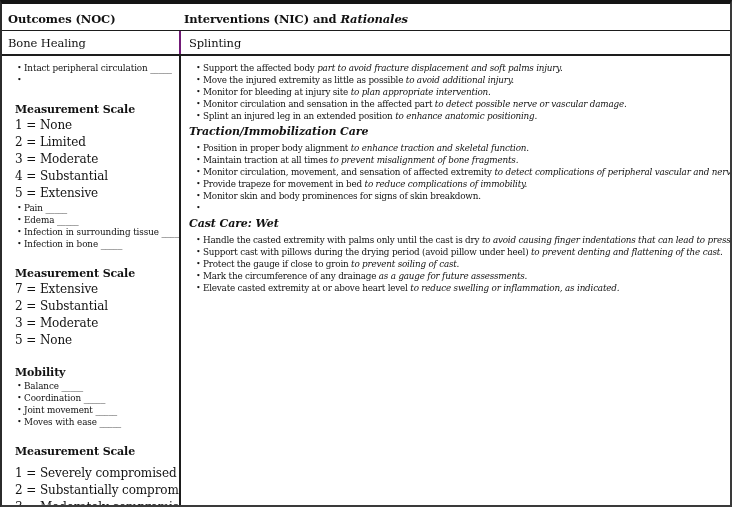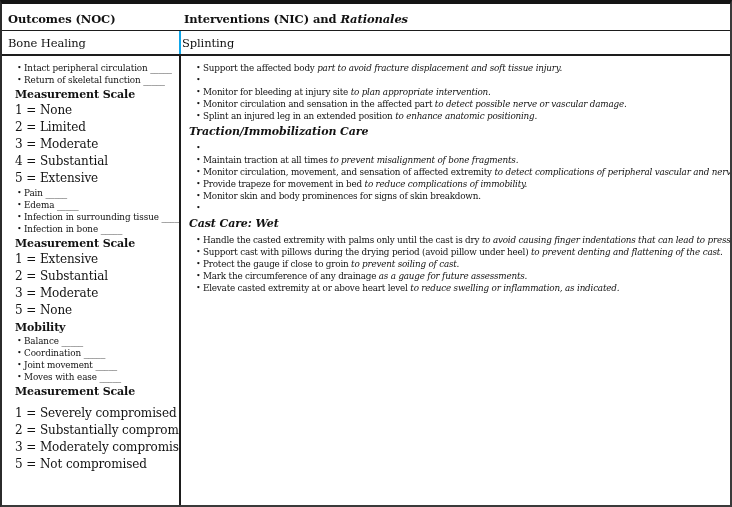--- a/index.html
+++ b/index.html
@@ -37,26 +37,26 @@
   .head-text { font-weight: bold; font-size: 11.5px; letter-spacing: -0.1px; }
   .head-ital { font-weight: bold; font-style: italic; }
 
   .subhead-row {
     height: 23px;
     border-bottom: 2px solid #1d1d1d;
     flex: none;
   }
   .subhead-row .cell-left {
     width: 179px; flex: none;
-    border-right: 2px solid #0ea5e9;
+    border-right: 2px solid #701a75;
     padding-left: 6px; box-sizing: border-box;
     display: flex; align-items: center;
   }
   .subhead-row .cell-right {
-    flex: 1; padding-left: 1px;
+    flex: 1; padding-left: 8px;
     display: flex; align-items: center;
   }
   .subhead-text { font-size: 11.5px; letter-spacing: -0.1px; }
 
   .body-row { flex: 1; overflow: hidden; }
   .col-outcomes {
     width: 179px; flex: none;
     border-right: 2px solid #1d1d1d;
     box-sizing: border-box;
     padding: 6px 0 0 13px;
@@ -78,21 +78,21 @@
   .col-outcomes .bullet-line { padding-left: 2px; }
   .col-interventions .bullet-line { padding-left: 7px; letter-spacing: -0.2px; }
   .marker { width: 7px; flex: none; font-size: 8px; line-height: 12px; }
   .ital { font-style: italic; }
 
   .sec-head {
     font-weight: bold;
     font-size: 11px;
     line-height: 14px;
     letter-spacing: -0.1px;
-    margin-top: 2px;
+    margin-top: 17px;
     white-space: nowrap;
   }
   .col-interventions .sec-head { margin: 3px 0 3px 0; font-style: italic; }
 
   .scale-line {
     font-size: 12px;
     line-height: 17px;
     letter-spacing: -0.1px;
     white-space: nowrap;
   }
@@ -122,21 +122,20 @@
     </div>
 
     <div class="row body-row">
       <div class="col-outcomes">
           <div class="bullet-line">
             <span class="marker">•</span>
             <span class="btext">Intact peripheral circulation _____</span>
           </div>
           <div class="bullet-line">
             <span class="marker">•</span>
-            <span class="btext">Return of skeletal function _____</span>
           </div>
           <div class="sec-head">Measurement Scale</div>
           <div class="scale-line">1 = None</div>
           <div class="scale-line">2 = Limited</div>
           <div class="scale-line">3 = Moderate</div>
           <div class="scale-line">4 = Substantial</div>
           <div class="scale-line">5 = Extensive</div>
           <div class="bullet-line">
             <span class="marker">•</span>
             <span class="btext">Pain _____</span>
@@ -147,21 +146,21 @@
           </div>
           <div class="bullet-line">
             <span class="marker">•</span>
             <span class="btext">Infection in surrounding tissue _____</span>
           </div>
           <div class="bullet-line">
             <span class="marker">•</span>
             <span class="btext">Infection in bone _____</span>
           </div>
           <div class="sec-head">Measurement Scale</div>
-          <div class="scale-line">1 = Extensive</div>
+          <div class="scale-line">7 = Extensive</div>
           <div class="scale-line">2 = Substantial</div>
           <div class="scale-line">3 = Moderate</div>
           <div class="scale-line">5 = None</div>
           <div class="sec-head">Mobility</div>
           <div class="bullet-line">
             <span class="marker">•</span>
             <span class="btext">Balance _____</span>
           </div>
           <div class="bullet-line">
             <span class="marker">•</span>
@@ -178,40 +177,42 @@
           <div class="sec-head">Measurement Scale</div>
           <div style="height: 6px;"></div>
           <div class="scale-line">1 = Severely compromised</div>
           <div class="scale-line">2 = Substantially compromised</div>
           <div class="scale-line">3 = Moderately compromised</div>
           <div class="scale-line">5 = Not compromised</div>
         </div>
       <div class="col-interventions">
           <div class="bullet-line">
             <span class="marker">•</span>
-            <span class="btext"><span>Support the affected body </span><span class="ital">part to avoid fracture displacement and soft tissue injury.</span></span>
-          </div>
-          <div class="bullet-line">
-            <span class="marker">•</span>
+            <span class="btext"><span>Support the affected body </span><span class="ital">part to avoid fracture displacement and soft palms injury.</span></span>
+          </div>
+          <div class="bullet-line">
+            <span class="marker">•</span>
+            <span class="btext"><span>Move the injured extremity as little as possible </span><span class="ital">to avoid additional injury.</span></span>
           </div>
           <div class="bullet-line">
             <span class="marker">•</span>
             <span class="btext"><span>Monitor for bleeding at injury site </span><span class="ital">to plan appropriate intervention.</span></span>
           </div>
           <div class="bullet-line">
             <span class="marker">•</span>
             <span class="btext"><span>Monitor circulation and sensation in the affected part </span><span class="ital">to detect possible nerve or vascular damage.</span></span>
           </div>
           <div class="bullet-line">
             <span class="marker">•</span>
             <span class="btext"><span>Splint an injured leg in an extended position </span><span class="ital">to enhance anatomic positioning.</span></span>
           </div>
           <div class="sec-head">Traction/Immobilization Care</div>
           <div class="bullet-line">
             <span class="marker">•</span>
+            <span class="btext"><span>Position in proper body alignment </span><span class="ital">to enhance traction and skeletal function.</span></span>
           </div>
           <div class="bullet-line">
             <span class="marker">•</span>
             <span class="btext"><span>Maintain traction at all times </span><span class="ital">to prevent misalignment of bone fragments.</span></span>
           </div>
           <div class="bullet-line">
             <span class="marker">•</span>
             <span class="btext"><span>Monitor circulation, movement, and sensation of affected extremity </span><span class="ital">to detect complications of peripheral vascular and nerve function.</span></span>
           </div>
           <div class="bullet-line">

